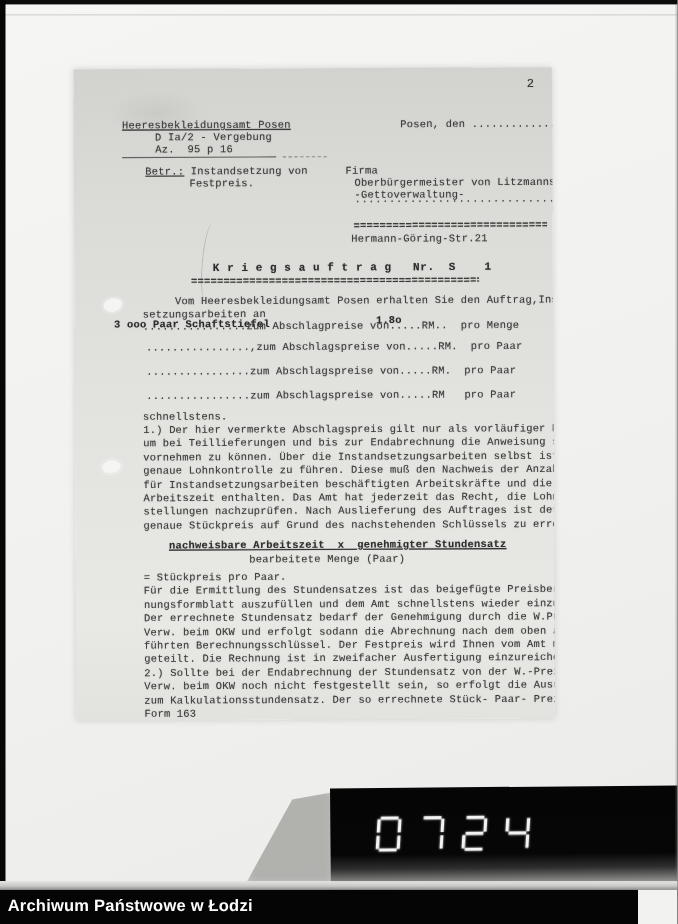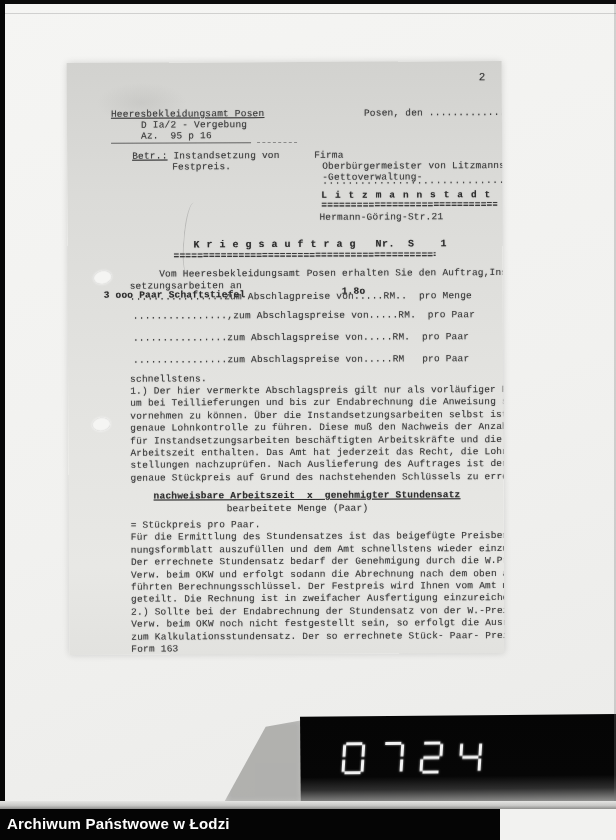--- a/index.html
+++ b/index.html
@@ -70,21 +70,21 @@
   .counter-shadow{position:absolute;left:222px;top:712px;width:84px;height:90px;background:#9c9c9a;
                   clip-path:polygon(0 100%,52% 12%,100% 4%,100% 100%);filter:blur(5px);opacity:.75;}
   .counter-box{position:absolute;left:300px;top:710px;width:316px;height:92px;
                transform:rotate(-0.5deg);transform-origin:right top;
                background:linear-gradient(180deg,#050505 0%,#060606 66%,#2e2e2e 80%,#b7b7b5 100%);}
   .digits{position:absolute;left:42px;top:26px;display:flex;gap:17px;transform:skewX(-4deg);}
   .seg-digit{display:block;filter:drop-shadow(0 0 1px rgba(255,255,255,.6));}
   
   .divider-bar{position:absolute;left:0;top:801px;width:616px;height:8px;
                background:linear-gradient(180deg,#e4e4e2 0%,#c9c9c7 55%,#8d8d8b 100%);}
-  .footer-bar{position:absolute;left:0;top:809px;width:500px;height:31px;background:#050505;}
+  .footer-bar{position:absolute;left:0;top:809px;width:580px;height:31px;background:#050505;}
   .footer-label{position:absolute;left:7px;top:0;line-height:30px;color:#fdfdfd;
                 font-family:"Liberation Sans","DejaVu Sans",sans-serif;
                 font-weight:bold;font-size:15px;letter-spacing:.2px;}
 </style>
 </head>
 <body>
 
 <div class="stage">
 
   <div class="film-area">
@@ -103,21 +103,20 @@
 
       <span class="tl date-line">Posen, den ...............</span>
 
       <span class="tl betr1"><span class="u">Betr.:</span><span style="position:static"> Instandsetzung von</span></span>
       <span class="tl betr2">Festpreis.</span>
 
       <span class="tl firma">Firma</span>
       <span class="tl recip1">Oberbürgermeister von Litzmannst.</span>
       <span class="tl recip2">-Gettoverwaltung-</span>
       <span class="tl recip-dots">...................................</span>
-      <span class="tl recip-city">L i t z m a n n s t a d t</span>
       <span class="tl recip-rule">========================================</span>
       <span class="tl recip-street">Hermann-Göring-Str.21</span>
 
       <span class="tl head-title">K r i e g s a u f t r a g   Nr.  S    1</span>
       <span class="tl head-rule">============================================================</span>
 
       <div class="tl intro"><div>     Vom Heeresbekleidungsamt Posen erhalten Sie den Auftrag,Instand=</div><div>setzungsarbeiten an</div></div>
 
       <div class="tl fill-line"><span class="fill-base">................</span><span class="fill-base">zum Abschlagpreise von</span><span class="fill-base">.....RM..  pro Menge</span><span class="fill-entry">3 ooo Paar Schaftstiefel</span><span class="fill-price">1.8o</span></div>
 

